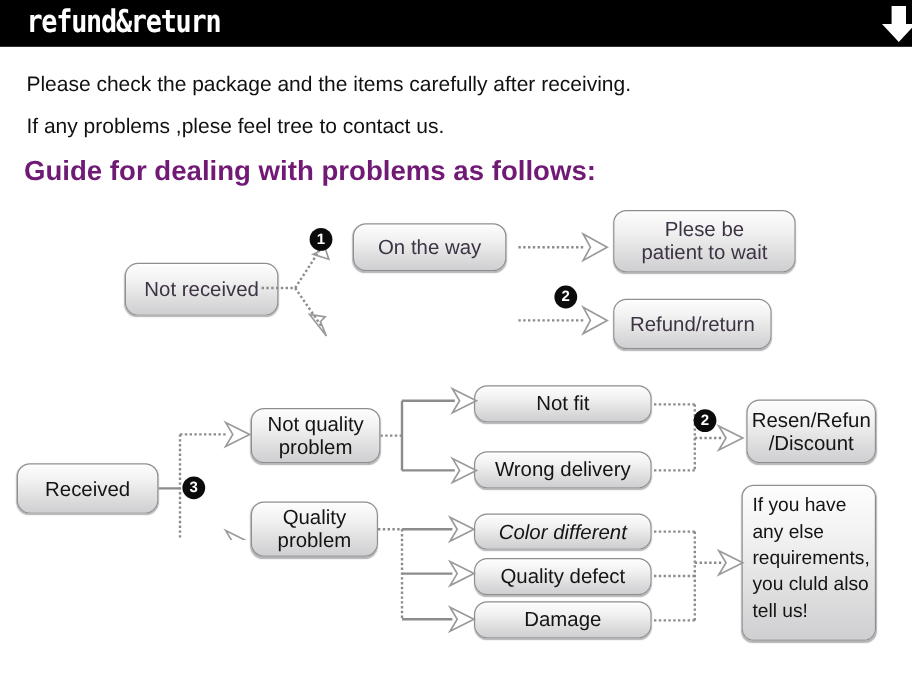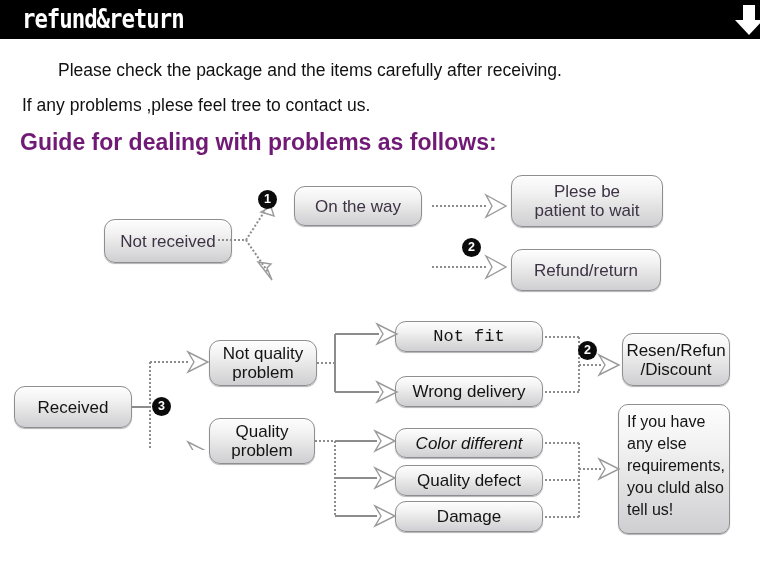--- a/index.html
+++ b/index.html
@@ -45,21 +45,21 @@
 
   
   .para{
     position:absolute;
     left:22px;
     color:#111111;
     font-size:17.5px;
     line-height:20px;
     white-space:nowrap;
   }
-  .para-1{ top:60px;margin-left:36px; }
+  .para-1{ top:60px; }
   .para-2{ top:95px; }
 
   .guide-heading{
     position:absolute;
     left:20px; top:128px;
     color:#701a75;
     font-size:23px;
     font-weight:bold;
     line-height:28px;
     white-space:nowrap;
@@ -145,21 +145,21 @@
   <svg style="position:absolute;left:430px;top:253px;width:80px;height:28px;z-index:2;">
     <path d="M2,14 L56,14" stroke="#8c8c8c" stroke-width="2" stroke-dasharray="2,2" fill="none"></path>
     <polygon points="56,3 76,14 56,25 62,14" fill="none" stroke="#9a9a9a" stroke-width="1.4"></polygon>
   </svg>
 
   <div class="badge" style="left:462px; top:238px;">2</div>
 
   <div class="node" style="left:511px; top:175px; width:152px; height:52px;">Plese be
 patient to wait</div>
 
-  <div class="node" style="left:511px; top:249px; width:150px; height:42px;">Refund/return</div>
+  <div class="node" style="left:511px; top:249px; width:132px; height:42px;">Refund/return</div>
 
   <div class="node dark-text" style="left:14px; top:386px; width:118px; height:42px;">Received</div>
 
   <svg style="position:absolute;left:132px;top:345px;width:80px;height:105px;z-index:2;">
     <path d="M0,62 L18,62" stroke="#8c8c8c" stroke-width="2" fill="none"></path>
     <path d="M18,17 L18,107" stroke="#8c8c8c" stroke-width="2" stroke-dasharray="2,2" fill="none"></path>
     <path d="M18,17 L58,17" stroke="#8c8c8c" stroke-width="2" stroke-dasharray="2,2" fill="none"></path>
     <path d="M18,107 L58,107" stroke="#8c8c8c" stroke-width="2" stroke-dasharray="2,2" fill="none"></path>
     <polygon points="56,7 76,17 56,27 62,17" fill="none" stroke="#9a9a9a" stroke-width="1.4"></polygon>
     <polygon points="56,97 76,107 56,117 62,107" fill="none" stroke="#9a9a9a" stroke-width="1.4"></polygon>
@@ -186,21 +186,21 @@
     <path d="M0,23 L20,23" stroke="#8c8c8c" stroke-width="2" stroke-dasharray="2,2" fill="none"></path>
     <path d="M20,23 L20,98" stroke="#8c8c8c" stroke-width="2" stroke-dasharray="2,2" fill="none"></path>
     <path d="M20,23 L62,23" stroke="#8c8c8c" stroke-width="2" fill="none"></path>
     <path d="M20,60 L62,60" stroke="#8c8c8c" stroke-width="2" fill="none"></path>
     <path d="M20,98 L62,98" stroke="#8c8c8c" stroke-width="2" fill="none"></path>
     <polygon points="60,13 80,23 60,33 66,23" fill="none" stroke="#9a9a9a" stroke-width="1.4"></polygon>
     <polygon points="60,50 80,60 60,70 66,60" fill="none" stroke="#9a9a9a" stroke-width="1.4"></polygon>
     <polygon points="60,88 80,98 60,108 66,98" fill="none" stroke="#9a9a9a" stroke-width="1.4"></polygon>
   </svg>
 
-  <div class="node dark-text" style="left:395px; top:321px; width:148px; height:31px;font-family:Liberation Mono, monospace;">Not fit</div>
+  <div class="node dark-text" style="left:395px; top:321px; width:148px; height:31px;">Not fit</div>
 
   <div class="node dark-text" style="left:395px; top:376px; width:148px; height:31px;">Wrong delivery</div>
 
   <div class="node dark-text" style="left:395px; top:428px; width:148px; height:30px;font-style:italic;">Color different</div>
 
   <div class="node dark-text" style="left:395px; top:465px; width:148px; height:31px;">Quality defect</div>
 
   <div class="node dark-text" style="left:395px; top:501px; width:148px; height:31px;">Damage</div>
 
   <svg style="position:absolute;left:543px;top:325px;width:90px;height:90px;z-index:2;">

